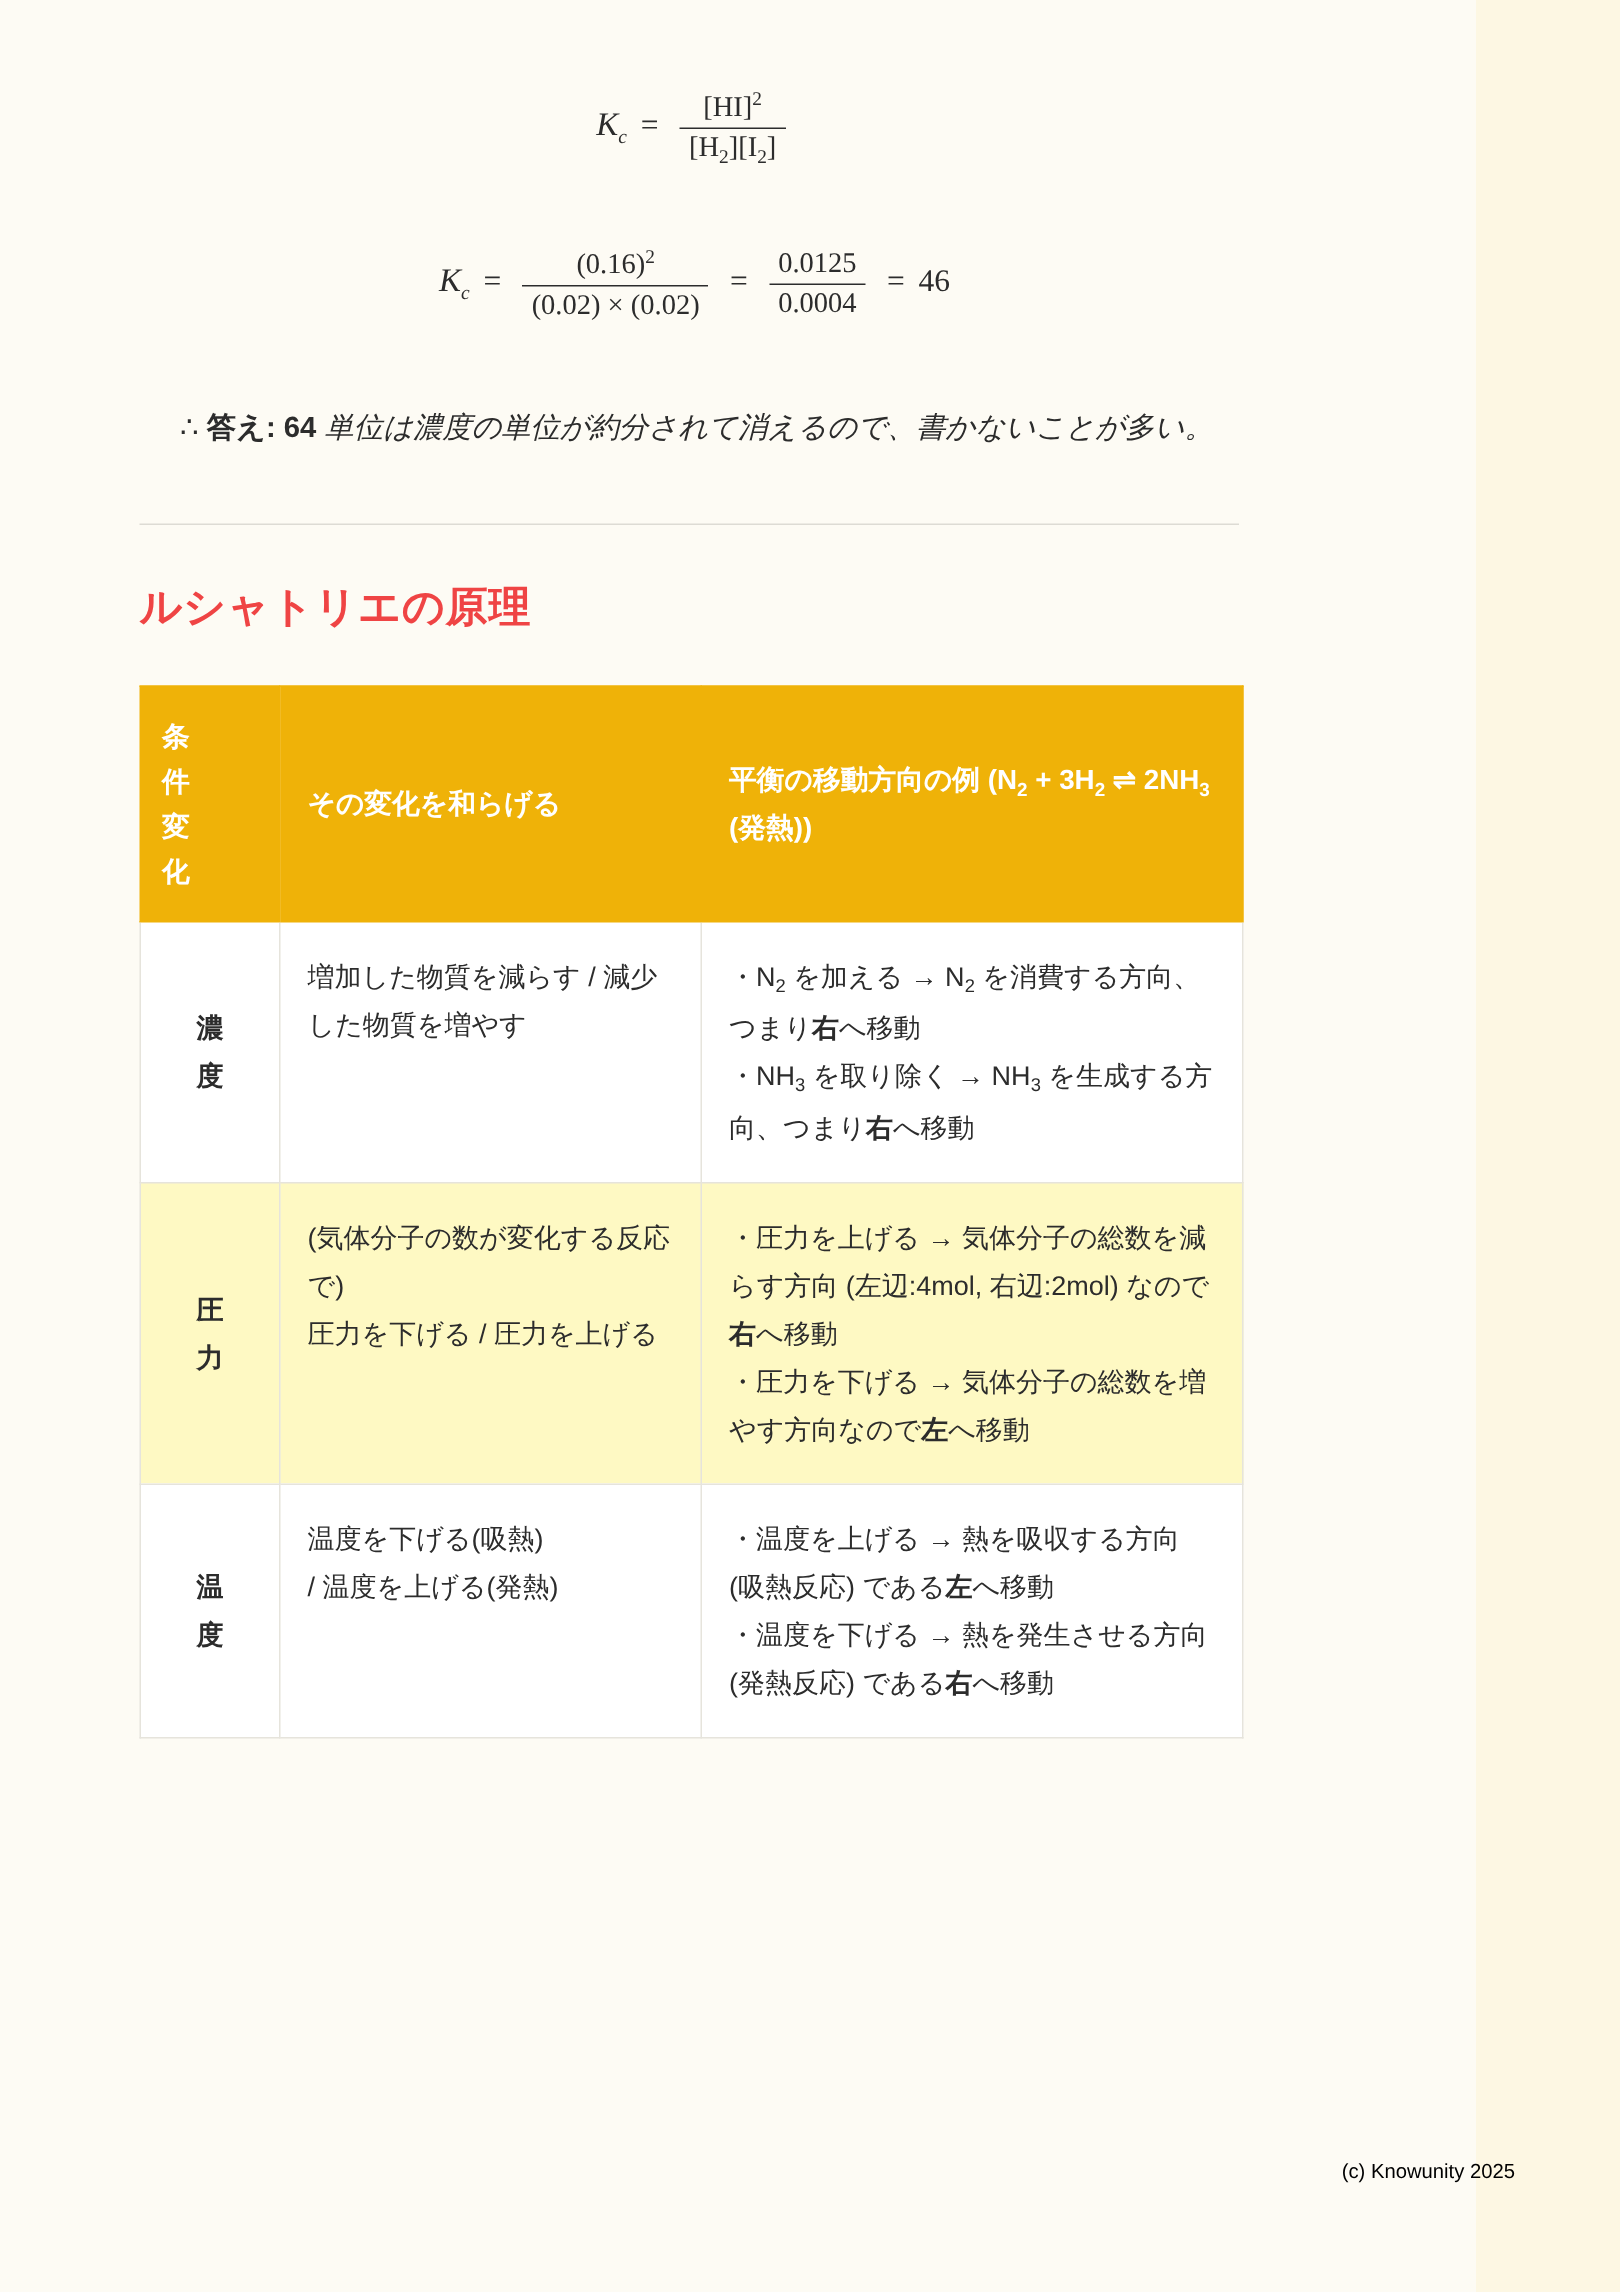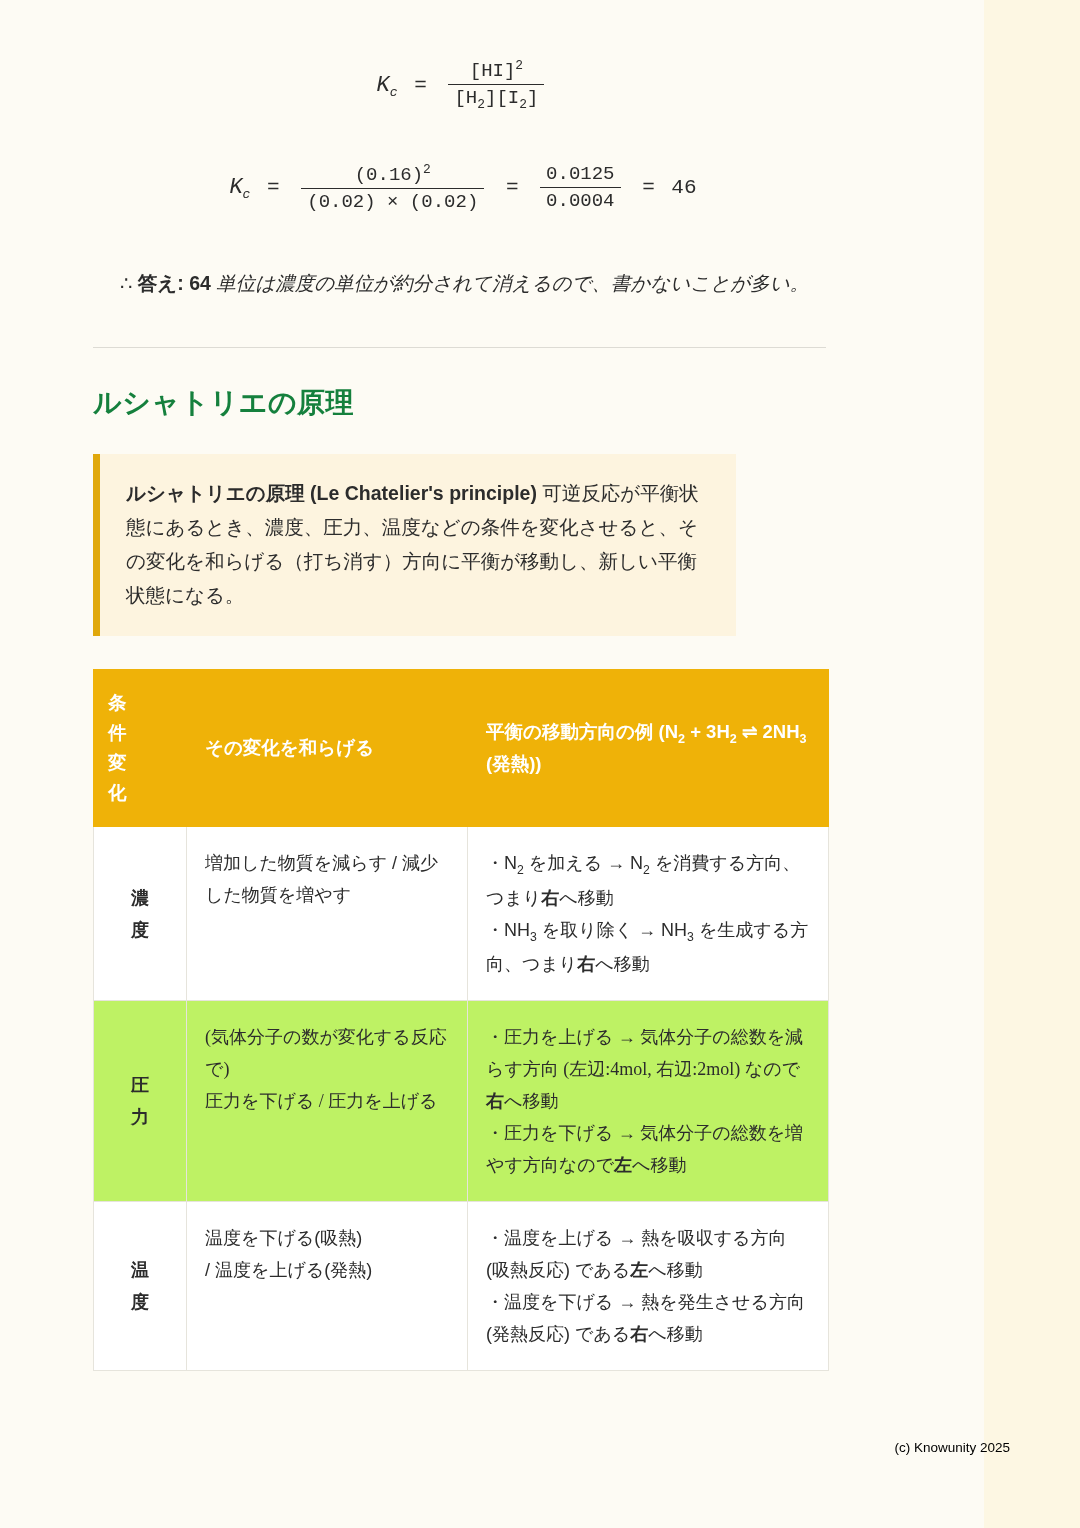--- a/index.html
+++ b/index.html
@@ -32,21 +32,21 @@
   .content {
     position: absolute;
     left: 93px;
     top: 0;
     width: 740px;
   }
 
   
   .formula-block {
     text-align: center;
-    font-family: Liberation Mono, monospace;
+    font-family: Liberation Serif, serif;
   }
   .formula1 {
     margin-top: 58px;
     font-size: 21px;
   }
   .formula2 {
     margin-top: 50px;
     font-size: 21px;
   }
   .frac {
@@ -96,21 +96,21 @@
     width: 733px;
     height: 1px;
     background: #dddbd4;
   }
 
   
   .section-heading {
     margin-top: 36px;
     font-size: 28px;
     font-weight: bold;
-    color: #15803d;
+    color: #ef4444;
     letter-spacing: 0.5px;
   }
 
   
   .callout {
     margin-top: 32px;
     width: 643px;
     background: #fdf4df;
     border-left: 7px solid #e0a80c;
     padding: 22px 26px 24px 26px;
@@ -158,21 +158,21 @@
     vertical-align: top;
     background: #ffffff;
   }
   table.lc-table td.cond {
     font-weight: bold;
     text-align: center;
     vertical-align: middle;
     width: 64px;
     padding: 20px 14px;
   }
-  table.lc-table tr.alt td { background: #bef264; font-family: Liberation Serif, serif; }
+  table.lc-table tr.alt td { background: #fef9c3; }
   table.lc-table td .bold { font-weight: bold; }
 
   
   .footer {
     position: absolute;
     right: 70px;
     top: 1440px;
     font-size: 13.5px;
     color: #000000;
   }
@@ -213,24 +213,20 @@
     <div class="answer-line">
       <span>∴</span>
       <span class="bold">答え: 64</span>
       <span class="ital">単位は濃度の単位が約分されて消えるので、書かないことが多い。</span>
     </div>
 
     <div class="divider"></div>
 
     <div class="section-heading">ルシャトリエの原理</div>
 
-    <div class="callout">
-      <span class="bold">ルシャトリエの原理 (Le Chatelier's principle)</span>
-      <span>可逆反応が平衡状態にあるとき、濃度、圧力、温度などの条件を変化させると、その変化を和らげる（打ち消す）方向に平衡が移動し、新しい平衡状態になる。</span>
-    </div>
 
 
     <table class="lc-table">
       <thead>
         <tr>
           <th class="col-cond">条<br>件<br>変<br>化</th>
           <th class="col-dir">その変化を和らげる</th>
           <th class="col-ex">平衡の移動方向の例 (N<sub>2</sub> + 3H<sub>2</sub> ⇌ 2NH<sub>3</sub> (発熱))</th>
         </tr>
       </thead>

